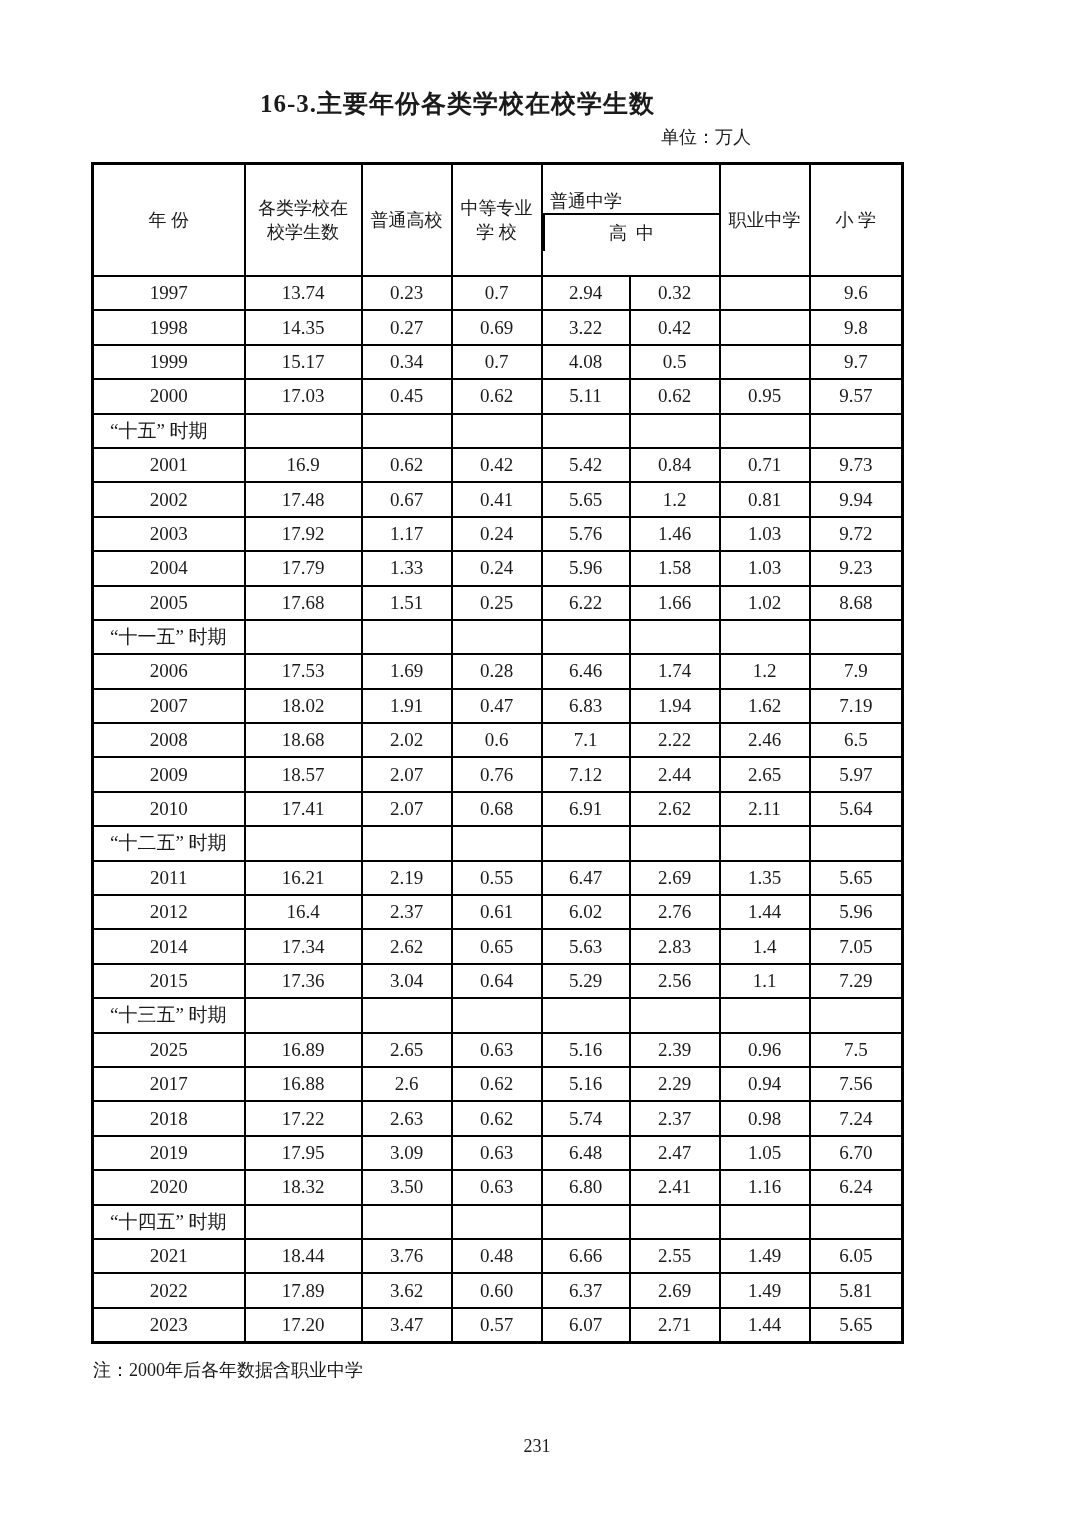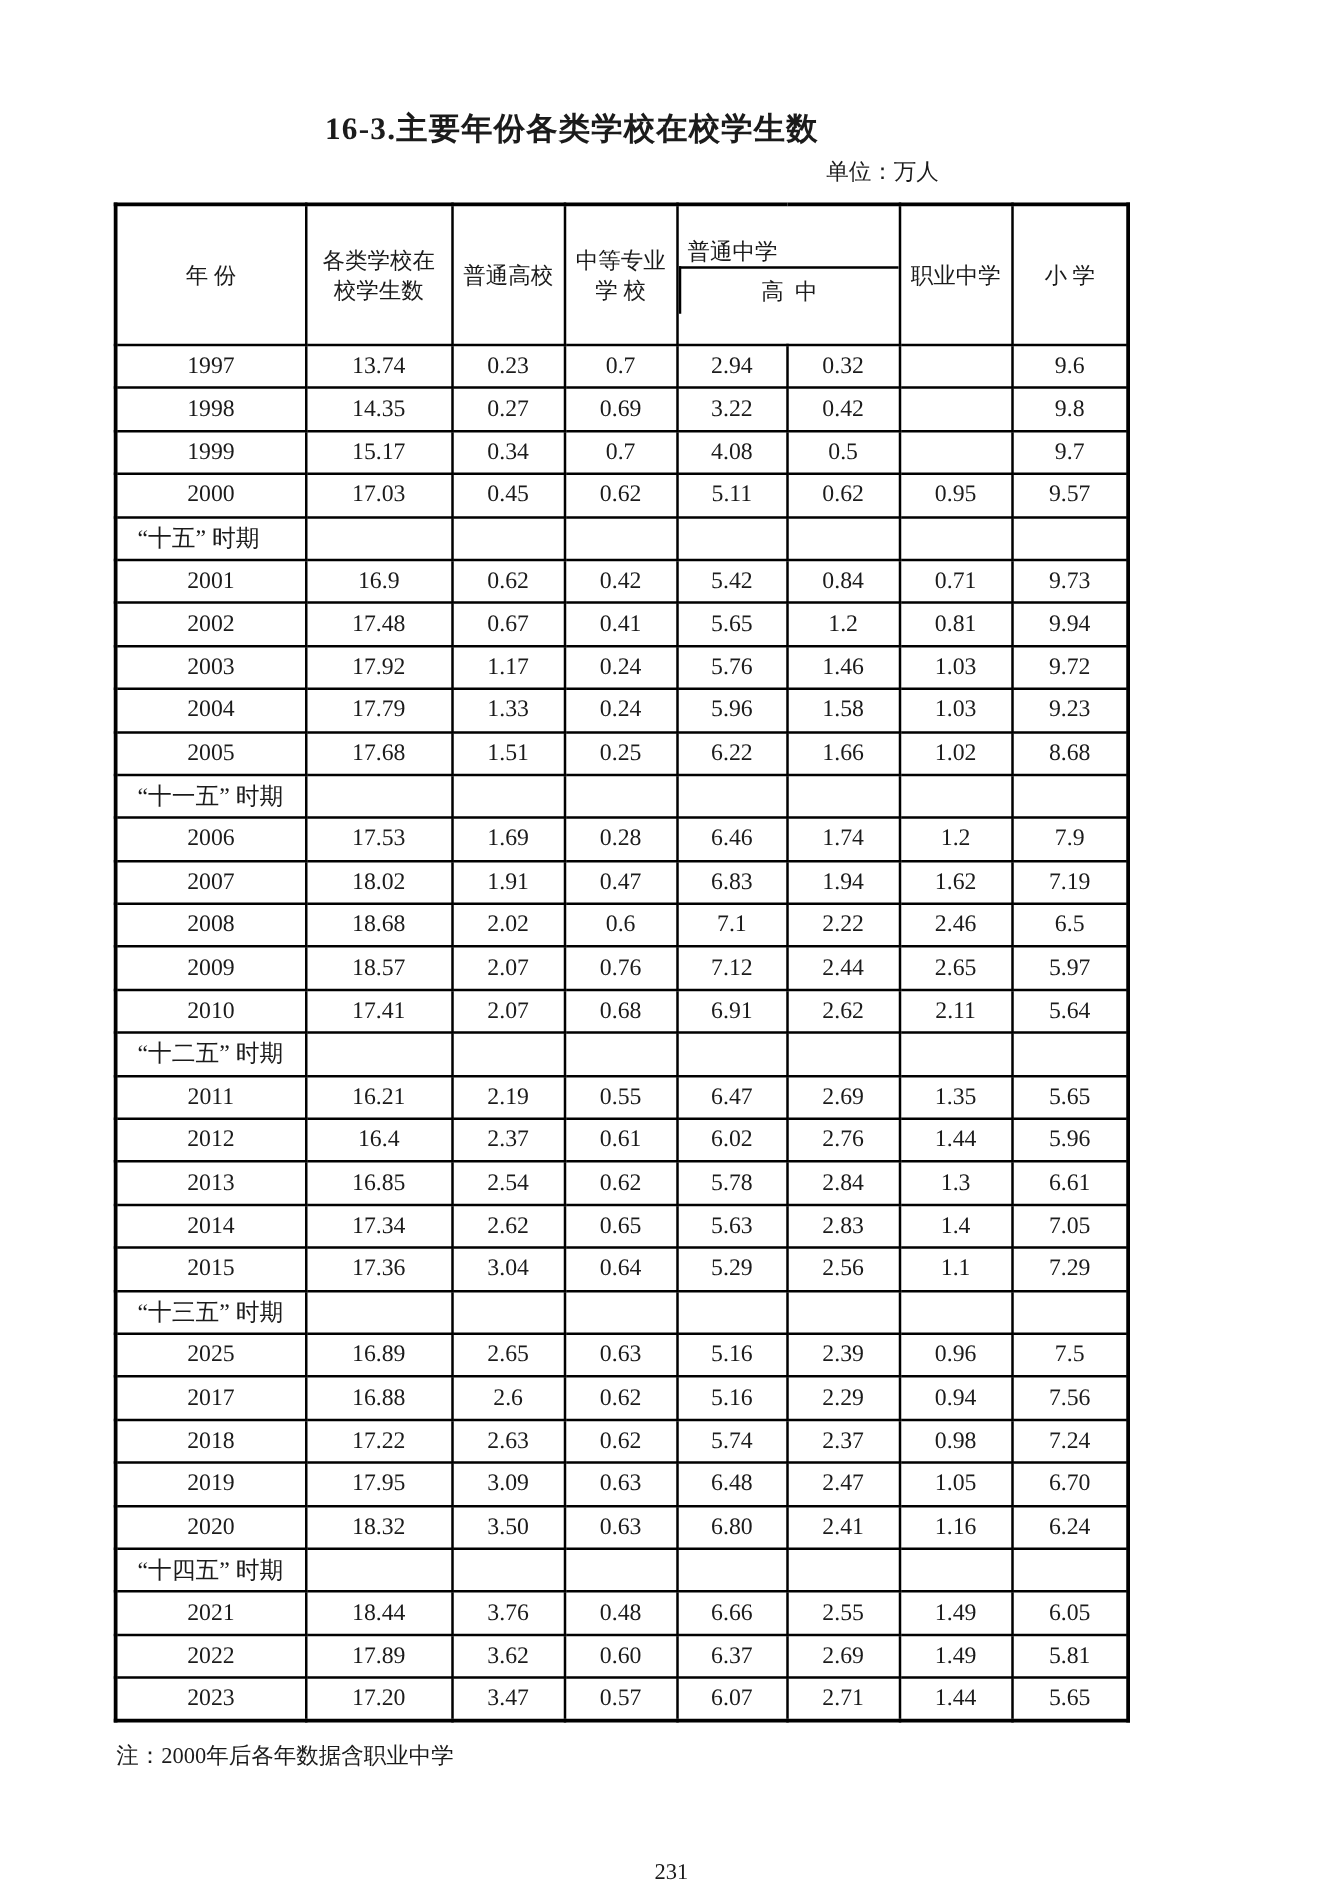--- a/index.html
+++ b/index.html
@@ -87,21 +87,21 @@
     padding-left: 16px;
     white-space: pre;
   }
   .footnote {
     margin-top: 14px;
     font-size: 18px;
     line-height: 24px;
     padding-left: 2px;
   }
   .page-number {
-    margin-top: 71px;
+    margin-top: 54px;
     text-align: center;
     font-size: 18px;
     width: 1074px;
   }
 </style>
 </head>
 <body>
 
 <div class="page">
   <div class="content">
@@ -326,30 +326,20 @@
             <td>2012</td>
             <td>16.4</td>
             <td>2.37</td>
             <td>0.61</td>
             <td>6.02</td>
             <td>2.76</td>
             <td>1.44</td>
             <td>5.96</td>
           </tr>
           <tr>
-            <td>2013</td>
-            <td>16.85</td>
-            <td>2.54</td>
-            <td>0.62</td>
-            <td>5.78</td>
-            <td>2.84</td>
-            <td>1.3</td>
-            <td>6.61</td>
-          </tr>
-          <tr>
             <td>2014</td>
             <td>17.34</td>
             <td>2.62</td>
             <td>0.65</td>
             <td>5.63</td>
             <td>2.83</td>
             <td>1.4</td>
             <td>7.05</td>
           </tr>
           <tr>

